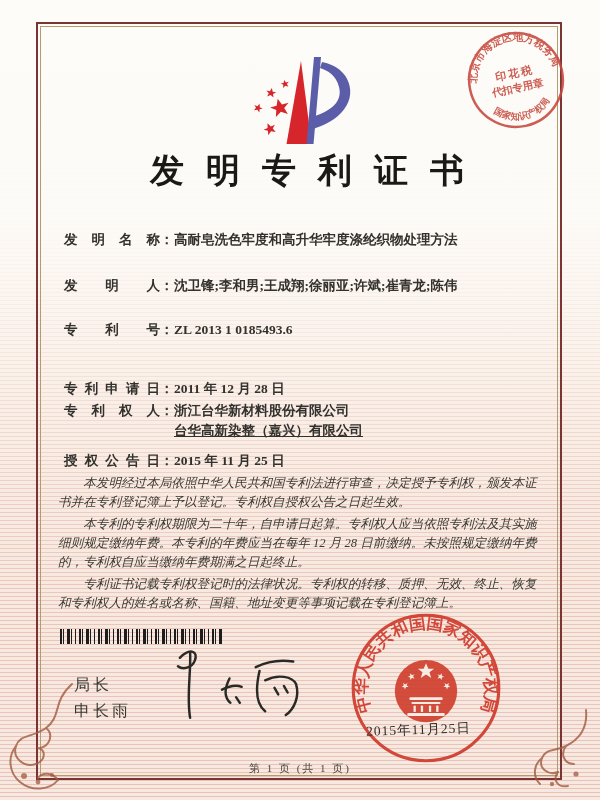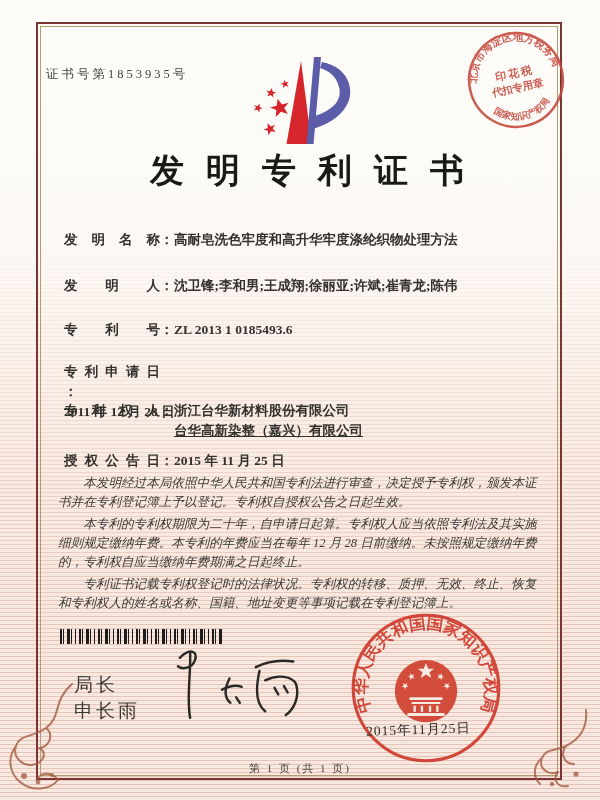--- a/index.html
+++ b/index.html
@@ -20,56 +20,55 @@
   .logo{position:absolute;left:242px;top:54px;width:122px;height:90px;}
   .tax-seal{position:absolute;left:466px;top:30px;width:100px;height:100px;
     transform:rotate(-12deg);opacity:.88;}
   .title{position:absolute;left:38px;top:148px;width:522px;text-align:center;
     font-size:34px;font-weight:600;color:#1b1916;letter-spacing:22px;padding-left:38px;
     box-sizing:border-box;}
   .fields{position:absolute;left:64px;top:228px;width:480px;font-size:13.5px;
     font-weight:bold;color:#33312d;}
   .frow{position:absolute;left:0;display:flex;align-items:flex-start;line-height:20px;}
   .frow.r0{top:2px;}.frow.r1{top:48px;}.frow.r2{top:92px;}
-  .frow.r3{top:134px;flex-direction:column;}.frow.r4{top:173px;}.frow.r5{top:223px;}
+  .frow.r3{top:151px;}.frow.r4{top:173px;}.frow.r5{top:223px;}
   .flabel{display:inline-block;width:96px;text-align:justify;text-align-last:justify;
     flex:none;}
   .fcolon{flex:none;width:14px;}
   .fvalue{flex:1;}
   .fvalue .line2{display:block;text-decoration:underline;}
   .body-text{position:absolute;left:58px;top:474px;width:486px;font-size:12.6px;
     line-height:19px;color:#3a3833;font-style:italic;font-weight:500;}
   .body-text p{margin:0 0 3px 0;text-indent:2em;}
   .barcode{position:absolute;left:60px;top:629px;width:162px;height:15px;
     background:repeating-linear-gradient(90deg,
       #1d1d1d 0 2px,transparent 2px 3px,#1d1d1d 3px 4px,transparent 4px 7px,
       #1d1d1d 7px 10px,transparent 10px 11px,#1d1d1d 11px 12px,transparent 12px 15px,
       #1d1d1d 15px 16px,transparent 16px 19px);}
-  .sig-block{position:absolute;left:74px;top:672px;font-size:19px;color:#3b3833;
+  .sig-block{position:absolute;left:74px;top:672px;font-size:16px;color:#3b3833;
     letter-spacing:3px;line-height:26px;font-weight:500;}
   .sig-svg{position:absolute;left:162px;top:640px;width:150px;height:90px;}
   .authority-seal{position:absolute;left:348px;top:610px;width:156px;height:156px;
     opacity:.92;}
   .seal-date{position:absolute;left:366px;top:721px;font-size:13.5px;color:#2c2a26;
     letter-spacing:1px;transform:rotate(-2deg);font-weight:500;}
   .footer{position:absolute;left:0;top:761px;width:600px;text-align:center;
     font-size:11px;letter-spacing:2px;color:#4a453f;}
   .orn-bl{position:absolute;left:2px;top:676px;width:96px;height:118px;}
   .orn-br{position:absolute;left:524px;top:706px;width:72px;height:84px;}
 </style>
 </head>
 <body>
 
 <div class="canvas">
 
   <div class="frame">
     <div class="frame-inner"></div>
   </div>
 
-  <div class="cert-no">证书号第1853935号</div>
 
   <svg class="logo" viewBox="0 0 122 90">
     <defs>
       <path id="star" d="M0,-10 L2.9,-3.1 L10,-3.1 L4.3,1.2 L6.5,8.1 L0,4 L-6.5,8.1 L-4.3,1.2 L-10,-3.1 L-2.9,-3.1 Z"></path>
     </defs>
     <g>
       <use href="#star" fill="#d7262b" transform="translate(43,30) scale(0.42) rotate(-12)"></use>
       <use href="#star" fill="#d7262b" transform="translate(29,39) scale(0.5) rotate(10)"></use>
       <use href="#star" fill="#d7262b" transform="translate(16,54) scale(0.45) rotate(22)"></use>
       <use href="#star" fill="#d7262b" transform="translate(38,54) scale(0.95) rotate(-14)"></use>

